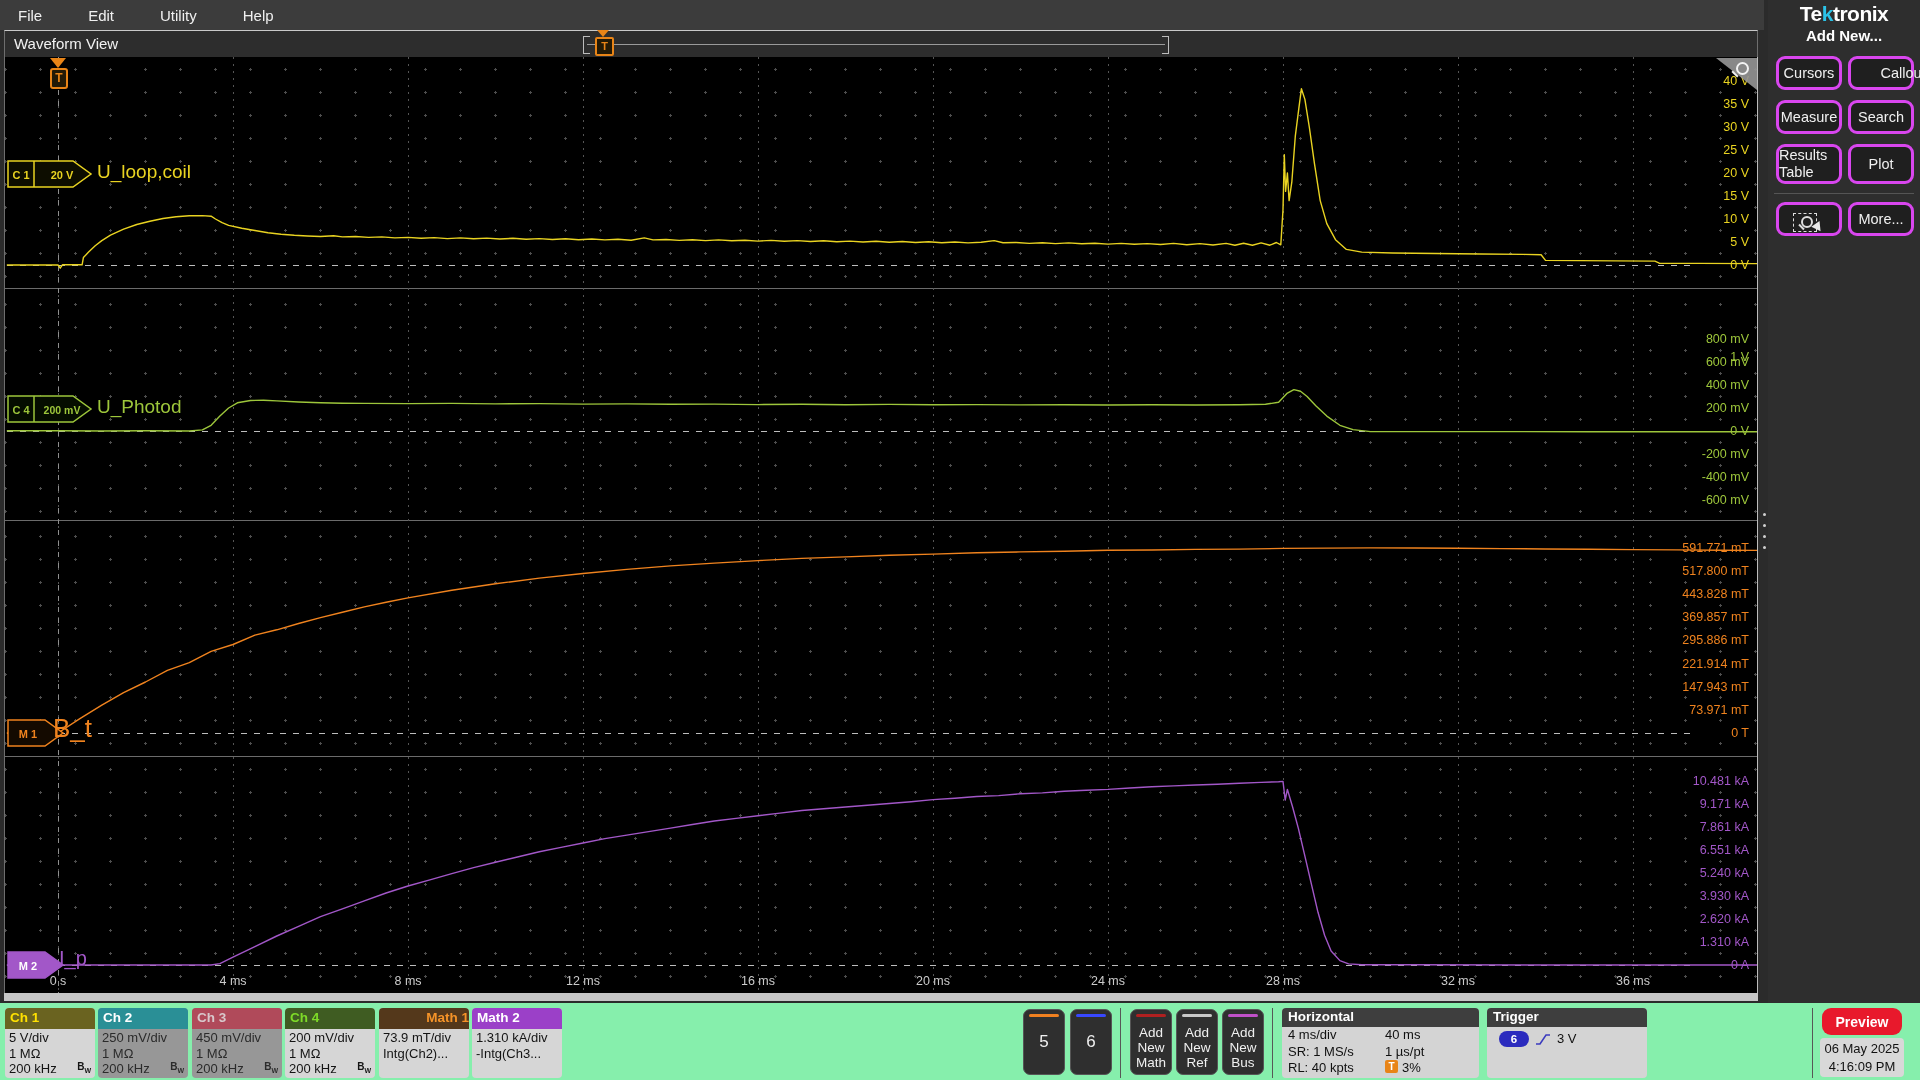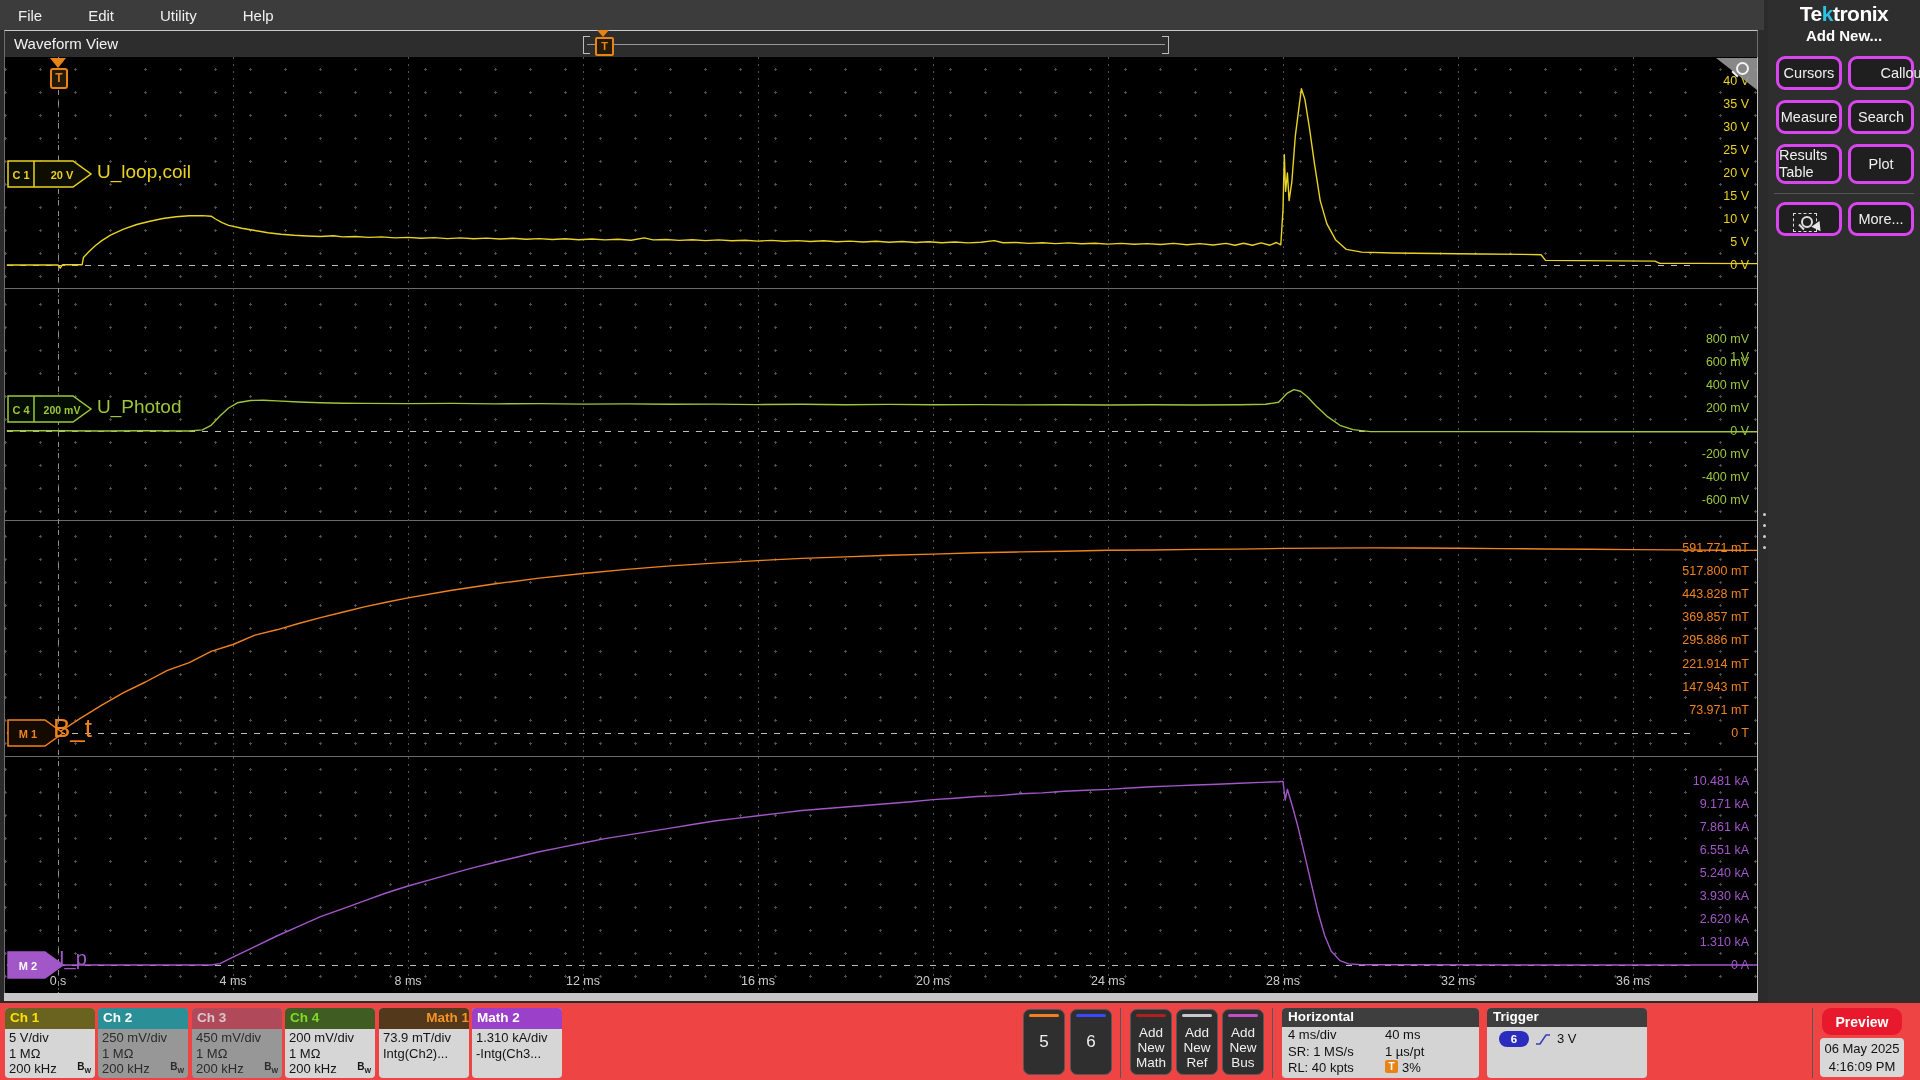--- a/index.html
+++ b/index.html
@@ -45,21 +45,21 @@
   #logo{position:absolute;left:0;top:2px;width:100%;text-align:center;font-size:21px;font-weight:bold;color:#fff;letter-spacing:-0.5px;}
   #logo .k{color:#2bc3e8;}
   #addnew-heading{position:absolute;left:0;top:27px;width:100%;text-align:center;color:#fff;font-size:15px;font-weight:bold;}
   .side-btn{position:absolute;width:66px;background:#1f1f1f;border:3px solid #d946ef;border-radius:9px;color:#f0f0f0;font-size:14.5px;display:flex;align-items:center;justify-content:center;text-align:left;box-sizing:border-box;cursor:default;}
   #side-divider{position:absolute;left:6px;top:193px;width:140px;height:1px;background:#555;}
   #zoom-tool-icon-box{position:absolute;left:14px;top:8px;width:22px;height:17px;border:1.5px dashed #dedede;}
   #zoom-tool-glass{position:absolute;left:22px;top:11px;width:8px;height:8px;border:2px solid #dedede;border-radius:50%;}
   #zoom-tool-handle{position:absolute;left:19px;top:21px;width:7px;height:2px;background:#dedede;transform:rotate(45deg);}
   #zoom-tool-cursor{position:absolute;left:34px;top:18px;width:0;height:0;border-left:5px solid transparent;border-right:5px solid transparent;border-top:9px solid #e8e8e8;transform:rotate(-35deg);}
   
-  #bottom-bar{left:0;top:1003px;width:1920px;height:77px;background:#ef4444;}
+  #bottom-bar{left:0;top:1003px;width:1920px;height:77px;background:#86efac;}
   .badge{position:absolute;top:5px;width:90px;height:70px;border-radius:4px;overflow:hidden;background:#d6d6d6;}
   .badge .hdr{height:21px;font-size:13.5px;font-weight:bold;padding:2px 0 0 5px;box-sizing:border-box;}
   .badge .bodyrows{padding:1px 4px;font-size:13px;color:#141414;line-height:15.5px;}
   .badge.dim{background:#979797;}
   .badge.dim .bodyrows{color:#2b2b2b;}
   .bwrow{display:flex;justify-content:space-between;align-items:flex-start;}
   .bw{font-size:10px;font-weight:bold;margin-top:-2px;}
   .bw sub{font-size:7px;}
   .numbtn{position:absolute;top:6px;width:42px;height:66px;background:#2f2f2f;border:1px solid #565656;border-radius:7px;color:#f0f0f0;font-size:17px;display:flex;align-items:center;justify-content:center;box-sizing:border-box;}
   .numbtn .stripe,.addbtn .stripe{position:absolute;left:5px;right:5px;top:4px;height:3px;border-radius:2px;}

